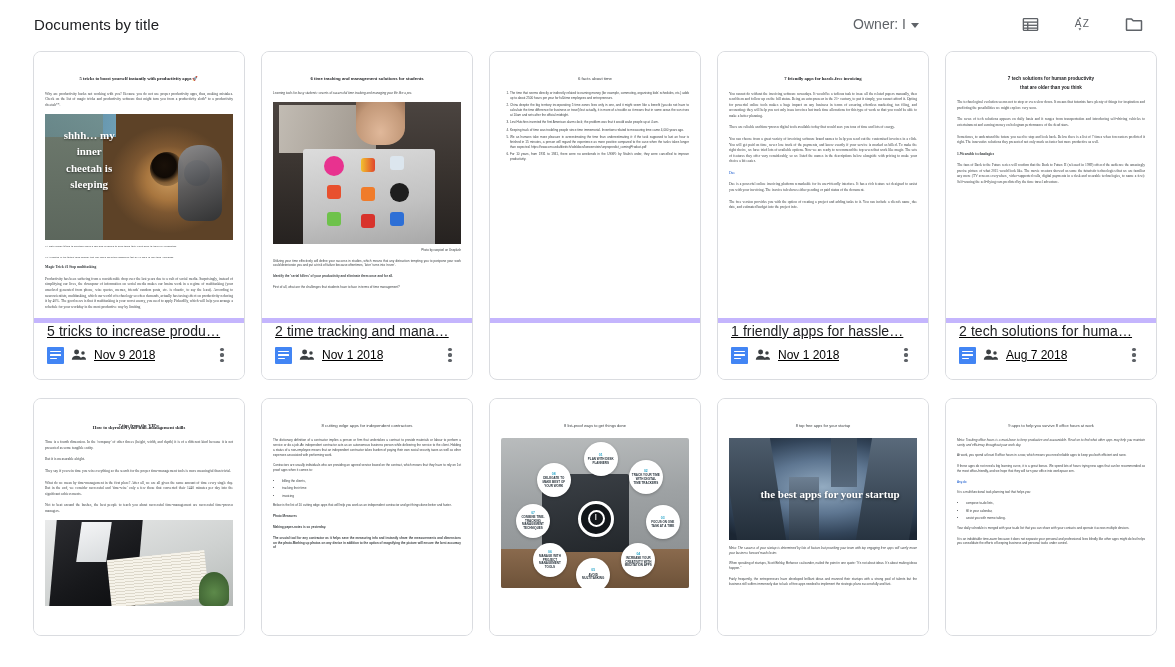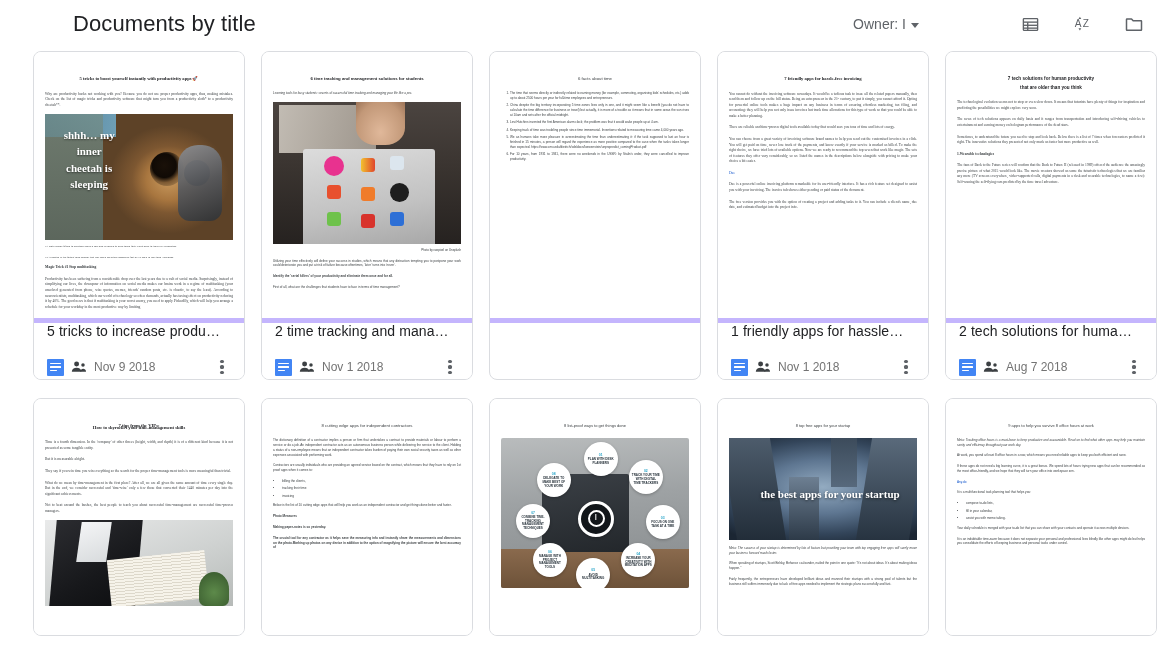--- a/index.html
+++ b/index.html
@@ -13,24 +13,23 @@
 
   
   .app-header {
     height: 36px;
     display: flex;
     align-items: center;
     padding: 0 14px 0 34px;
     margin-top: 6px;
   }
   .page-title {
-    font-size: 22px;
+    font-size: 15px;
     color: #202124;
     letter-spacing: .1px;
-    margin-left: 39px;
   }
   .header-spacer { flex: 1 1 auto; }
 
   .owner-filter {
     display: flex;
     align-items: center;
     gap: 5px;
     font-size: 14px;
     color: #5f6368;
     cursor: pointer;
@@ -268,23 +267,24 @@
     background: radial-gradient(circle at 50% 60%, #5d8a4a, #35552b);
     border-radius: 50% 50% 20% 20%;
   }
 
   
   .card-footer {
     height: 56px;
     padding: 0 11px 0 13px;
     display: flex;
     flex-direction: column;
-    justify-content: space-between;
+    justify-content: flex-start;
     gap: 4px;
     background: #fff;
+    text-decoration: underline;
   }
   .card-title {
     font-size: 14px;
     color: #202124;
     white-space: nowrap;
     overflow: hidden;
     text-overflow: ellipsis;
     letter-spacing: .1px;
   }
   .meta-row {
@@ -303,21 +303,21 @@
   .docs-icon i {
     position: absolute; left: 3px; height: 1.7px; background: #fff; border-radius: .5px;
   }
   .docs-icon i:nth-child(1) { top: 4px;  width: 11px; }
   .docs-icon i:nth-child(2) { top: 7.6px; width: 11px; }
   .docs-icon i:nth-child(3) { top: 11.2px; width: 7px; }
 
   .share-icon { flex: 0 0 auto; color: #3c4043; display: flex; }
   .meta-date {
     font-size: 12px;
-    color: #737373;
+    color: #000000;
     white-space: nowrap;
     overflow: hidden;
   }
   .more-btn {
     margin-left: auto;
     width: 22px; height: 24px;
     display: flex; flex-direction: column;
     align-items: center; justify-content: center;
     gap: 2.4px;
     cursor: pointer;

